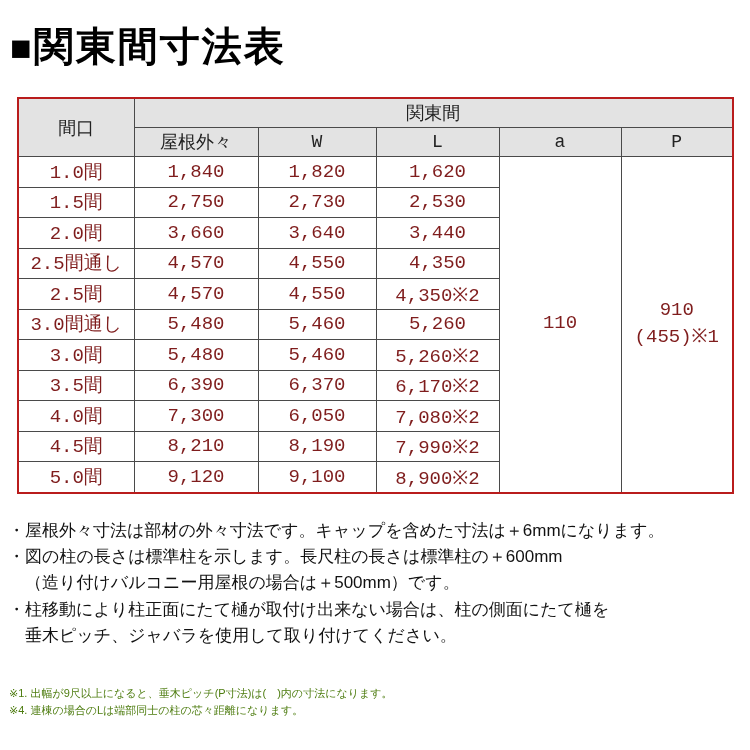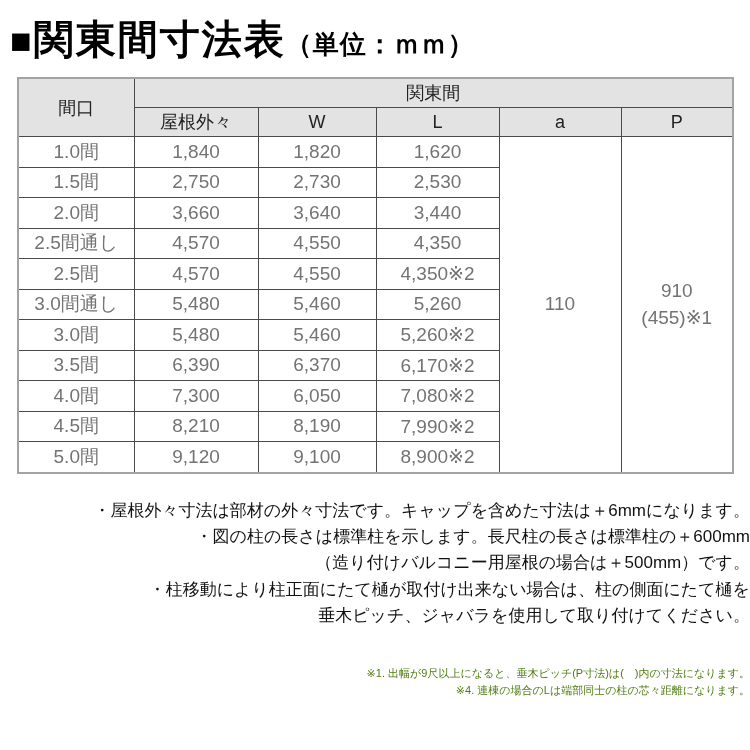--- a/index.html
+++ b/index.html
@@ -23,90 +23,91 @@
     margin: 12px 0 0 10px;
     display: flex;
     align-items: baseline;
     white-space: nowrap;
   }
   .title-main {
     font-size: 40px;
     font-weight: 900;
     letter-spacing: 2px;
     color: #000000;
+    margin-top: 7px;
   }
   .title-square {
     font-size: 36px;
     font-weight: 900;
     color: #000000;
     margin-right: 2px;
   }
   .title-unit {
     font-size: 26px;
     font-weight: 700;
     color: #000000;
     letter-spacing: 1px;
   }
   
   table.dim-table {
     border-collapse: collapse;
-    margin: 10px 0 0 17px;
+    margin: 23px 0 0 17px;
     table-layout: fixed;
-    border: 2px solid #a3a3a3;
+    border: 2px solid #b91c1c;
+    font-family: Liberation Mono, monospace;
   }
   table.dim-table th,
   table.dim-table td {
     border: 1px solid #4a4a4a;
     text-align: center;
     vertical-align: middle;
     padding: 0;
     overflow: hidden;
   }
   table.dim-table th {
     background: #e3e3e3;
     font-weight: 400;
     font-size: 18px;
     height: 28px;
     color: #222222;
   }
   table.dim-table td {
     background: #ffffff;
     font-size: 19px;
     height: 29.5px;
-    color: #737373;
+    color: #7f1d1d;
   }
   td.merged-cell {
     font-size: 19px;
     line-height: 1.45;
   }
   
   .notes {
     margin: 24px 0 0 8px;
     font-size: 17px;
     line-height: 1.55;
     color: #111111;
   }
-  .note-line { white-space: nowrap; text-align: right; }
+  .note-line { white-space: nowrap; }
   .note-cont { padding-left: 17px; }
   .footnotes {
     margin: 36px 0 0 9px;
     font-size: 11px;
     line-height: 1.55;
     color: #4d7c0f;
   }
 </style>
 </head>
 <body>
 
 <div class="page">
 
   <div class="title-row">
     <span class="title-square">■</span>
     <span class="title-main">関東間寸法表</span>
-    <span class="title-unit">（単位：ｍｍ）</span>
   </div>
 
   <table class="dim-table">
     <colgroup>
       <col style="width:116px">
       <col style="width:124px">
       <col style="width:118px">
       <col style="width:123px">
       <col style="width:122px">
       <col style="width:112px">

